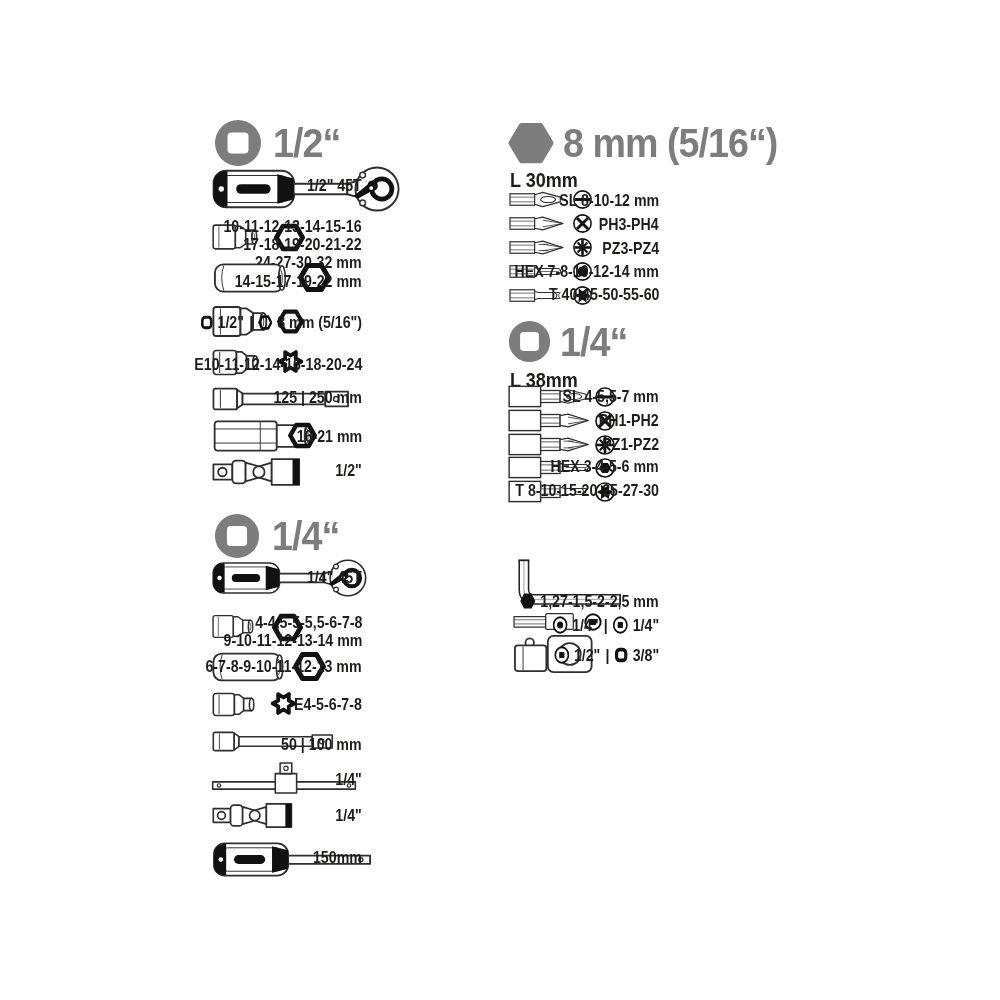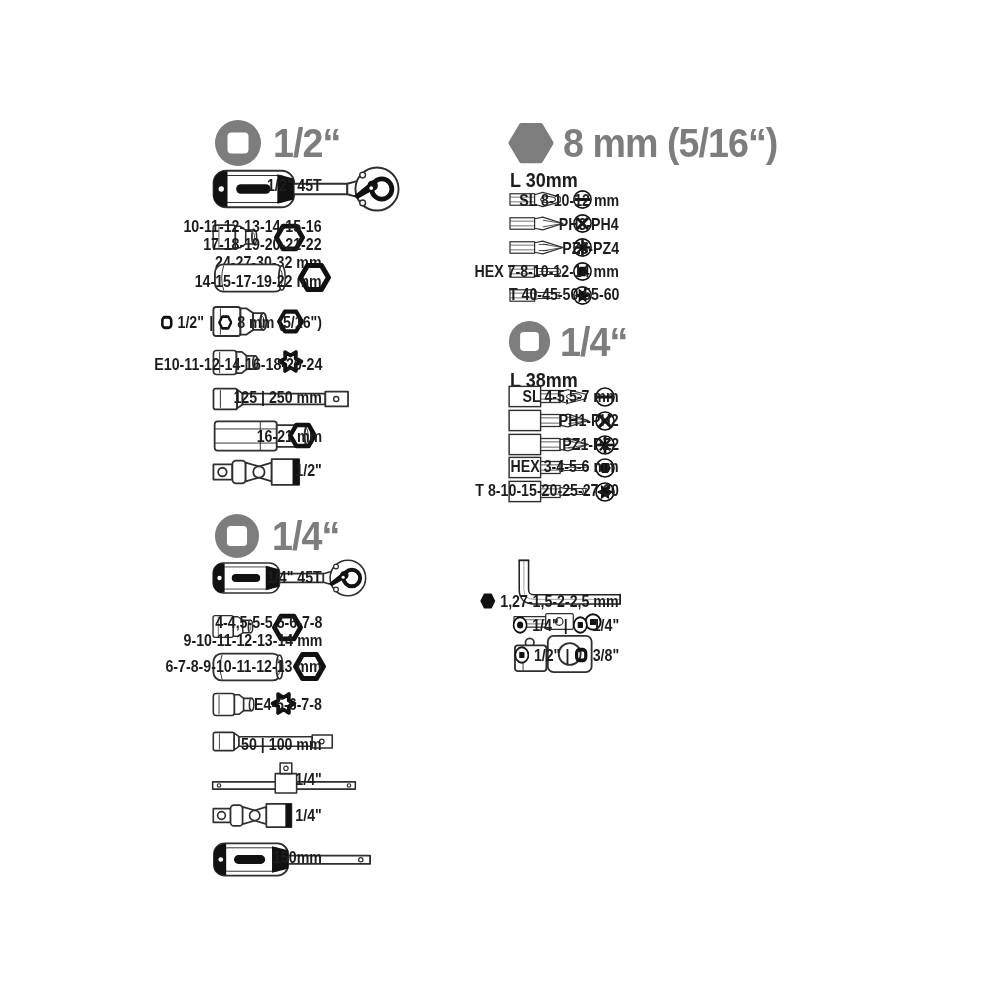--- a/index.html
+++ b/index.html
@@ -1,17 +1,17 @@
 <!DOCTYPE html>
 <html><head>
 <meta charset="utf-8">
 <style>
   html,body{margin:0;padding:0;background:#fff;}
   .page{position:relative;width:832px;height:1000px;background:#fff;overflow:hidden;
-        font-family:"Liberation Sans",sans-serif;}
+        font-family:"Liberation Sans",sans-serif;padding-left:40px;}
   .abs{position:absolute;}
   .hdr{position:absolute;font-weight:bold;font-size:40px;line-height:44px;color:#7d7d7d;
        letter-spacing:-1px;transform:scaleX(.94);transform-origin:0 50%;white-space:nowrap;}
   .llen{position:absolute;font-weight:bold;font-size:20px;line-height:22px;color:#1d1d1b;
         transform:scaleX(.9);transform-origin:0 50%;white-space:nowrap;}
   .lbl{position:absolute;font-weight:bold;font-size:16.5px;line-height:19px;color:#1d1d1b;
        text-align:right;white-space:nowrap;transform:scaleX(.86);transform-origin:100% 50%;}
   .lbl.left-col{right:510px;}
   .lbl.right-col{right:213px;}
   .lbl-flex{display:flex;align-items:center;justify-content:flex-end;gap:5px;height:24px;}

